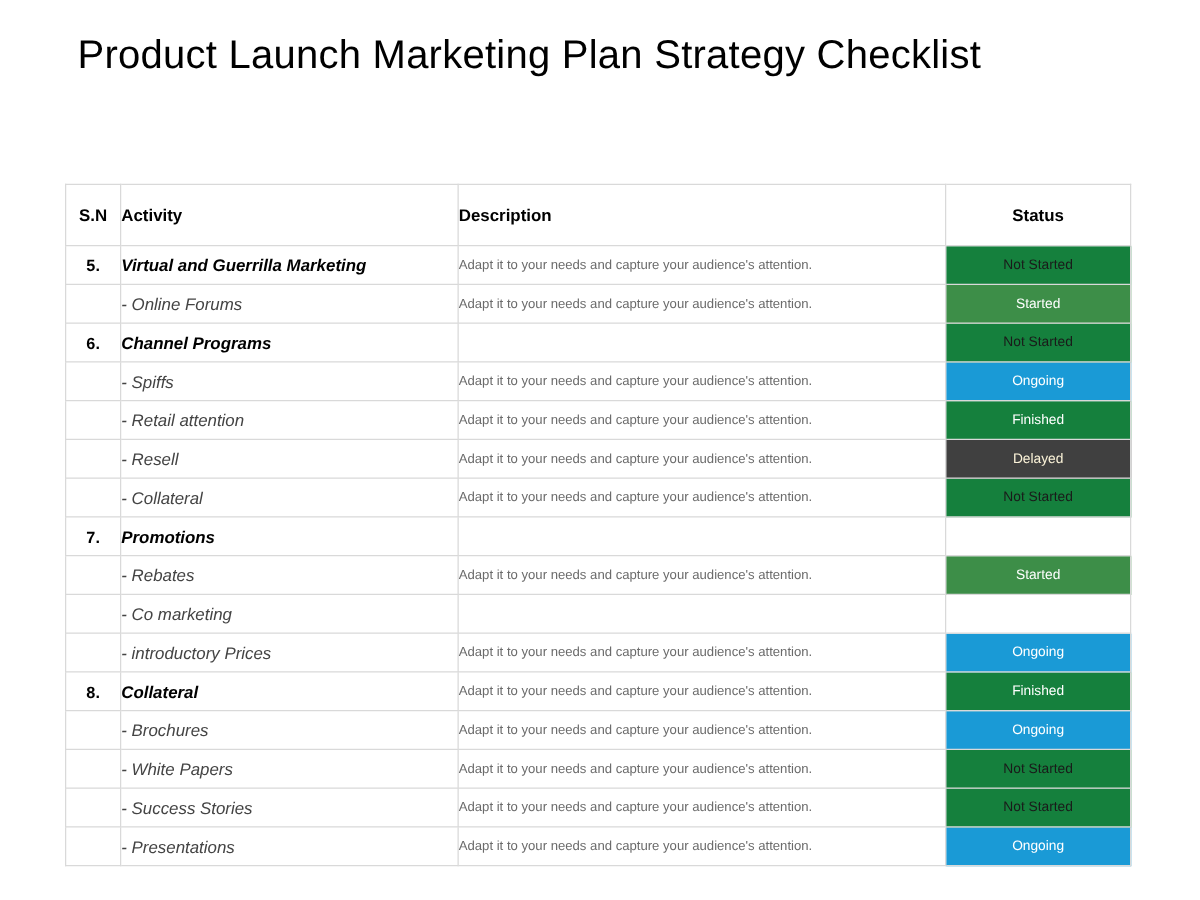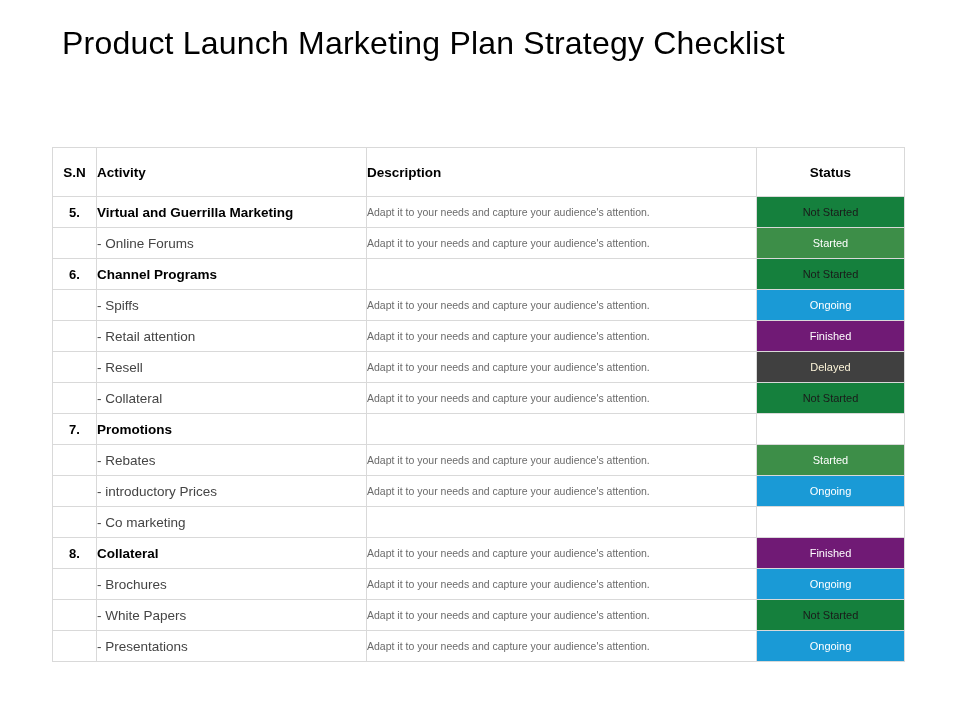--- a/index.html
+++ b/index.html
@@ -68,20 +68,21 @@
     font-size: 13px;
     font-weight: bold;
     color: #000000;
   }
 
   td.c-act {
     font-size: 13.5px;
     color: #404040;
     padding-left: 10px;
     white-space: nowrap;
+    font-style: italic;
   }
   td.c-act.main {
     font-weight: bold;
     color: #000000;
   }
   td.c-act.sub {
     padding-left: 34px;
     font-weight: normal;
     color: #444444;
   }
@@ -106,21 +107,21 @@
   }
   td.c-status.st-started {
     background: #3d8e48;
     color: #ffffff;
   }
   td.c-status.st-ongoing {
     background: #1a9ad6;
     color: #ffffff;
   }
   td.c-status.st-finished {
-    background: #701a75;
+    background: #15803d;
     color: #ffffff;
   }
   td.c-status.st-delayed {
     background: #404040;
     color: #fbf3d8;
   }
   td.c-status.st-empty {
     background: #ffffff;
   }
 </style>
@@ -194,48 +195,54 @@
         <td class="c-status st-empty"></td>
       </tr>
       <tr>
         <td class="c-sn"></td>
         <td class="c-act sub">- Rebates</td>
         <td class="c-desc">Adapt it to your needs and capture your audience's attention.</td>
         <td class="c-status st-started">Started</td>
       </tr>
       <tr>
         <td class="c-sn"></td>
-        <td class="c-act sub">- introductory Prices</td>
-        <td class="c-desc">Adapt it to your needs and capture your audience's attention.</td>
-        <td class="c-status st-ongoing">Ongoing</td>
-      </tr>
-      <tr>
-        <td class="c-sn"></td>
         <td class="c-act sub">- Co marketing</td>
         <td class="c-desc"></td>
         <td class="c-status st-empty"></td>
       </tr>
       <tr>
+        <td class="c-sn"></td>
+        <td class="c-act sub">- introductory Prices</td>
+        <td class="c-desc">Adapt it to your needs and capture your audience's attention.</td>
+        <td class="c-status st-ongoing">Ongoing</td>
+      </tr>
+      <tr>
         <td class="c-sn">8.</td>
         <td class="c-act main">Collateral</td>
         <td class="c-desc">Adapt it to your needs and capture your audience's attention.</td>
         <td class="c-status st-finished">Finished</td>
       </tr>
       <tr>
         <td class="c-sn"></td>
         <td class="c-act sub">- Brochures</td>
         <td class="c-desc">Adapt it to your needs and capture your audience's attention.</td>
         <td class="c-status st-ongoing">Ongoing</td>
       </tr>
       <tr>
         <td class="c-sn"></td>
         <td class="c-act sub">- White Papers</td>
         <td class="c-desc">Adapt it to your needs and capture your audience's attention.</td>
         <td class="c-status st-none">Not Started</td>
       </tr>
       <tr>
         <td class="c-sn"></td>
+        <td class="c-act sub">- Success Stories</td>
+        <td class="c-desc">Adapt it to your needs and capture your audience's attention.</td>
+        <td class="c-status st-none">Not Started</td>
+      </tr>
+      <tr>
+        <td class="c-sn"></td>
         <td class="c-act sub">- Presentations</td>
         <td class="c-desc">Adapt it to your needs and capture your audience's attention.</td>
         <td class="c-status st-ongoing">Ongoing</td>
       </tr>
     </tbody>
 </table>
 
 </body></html>

